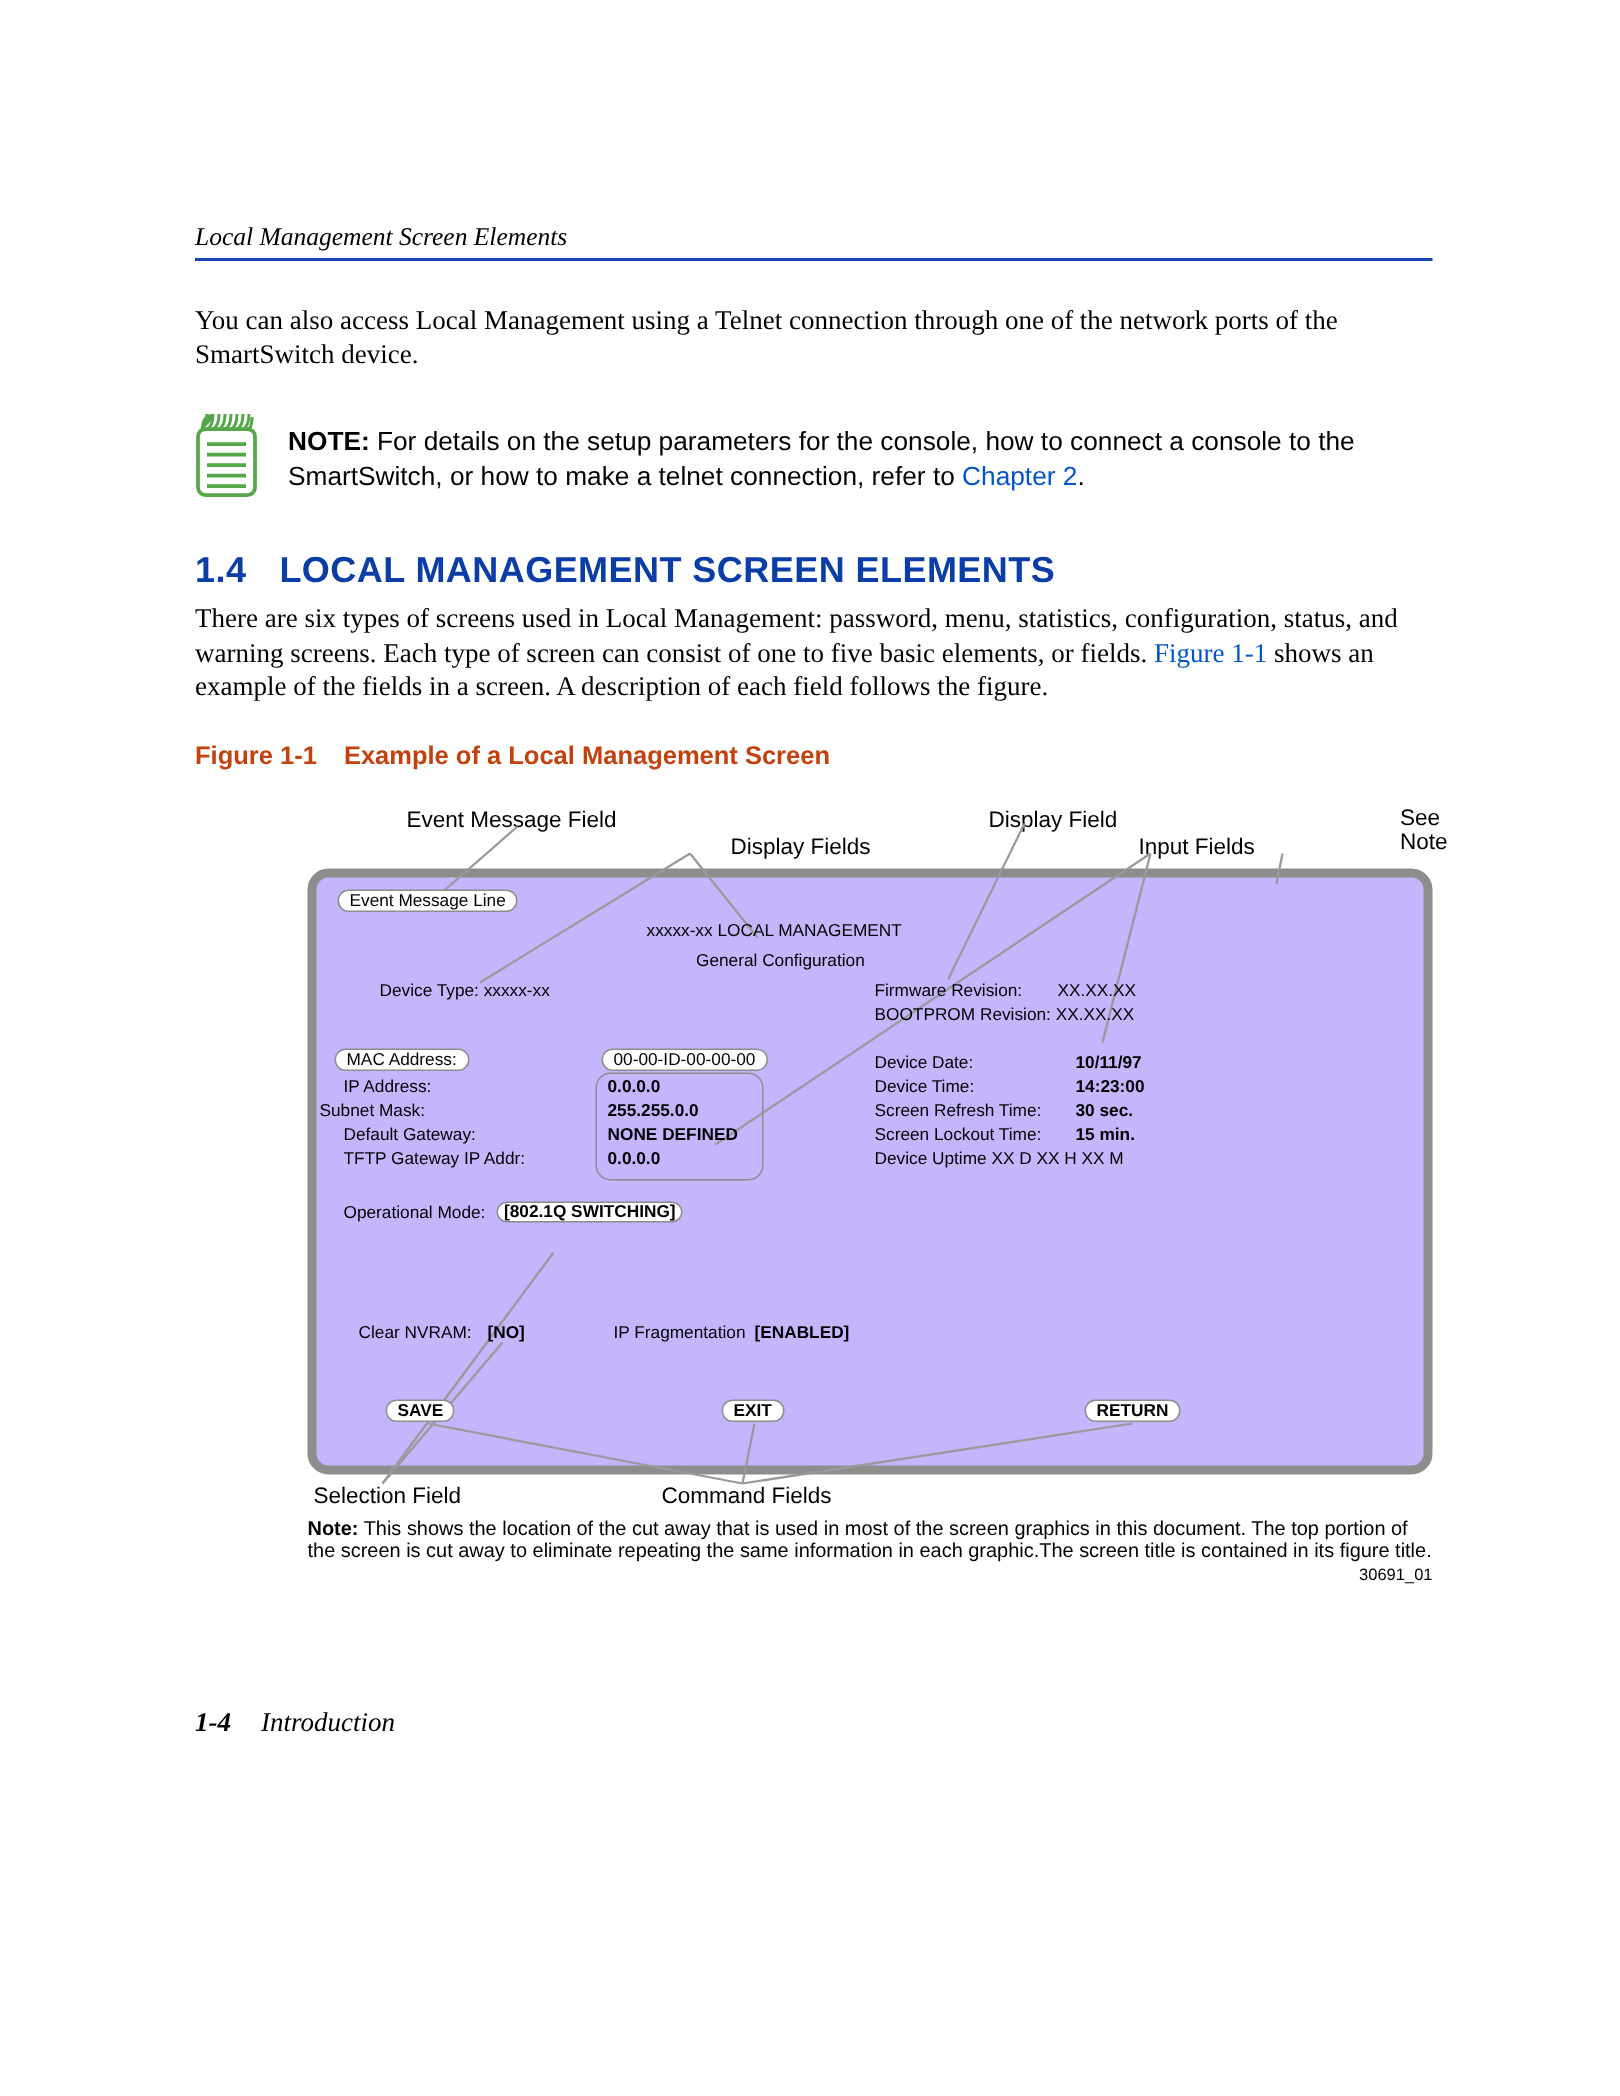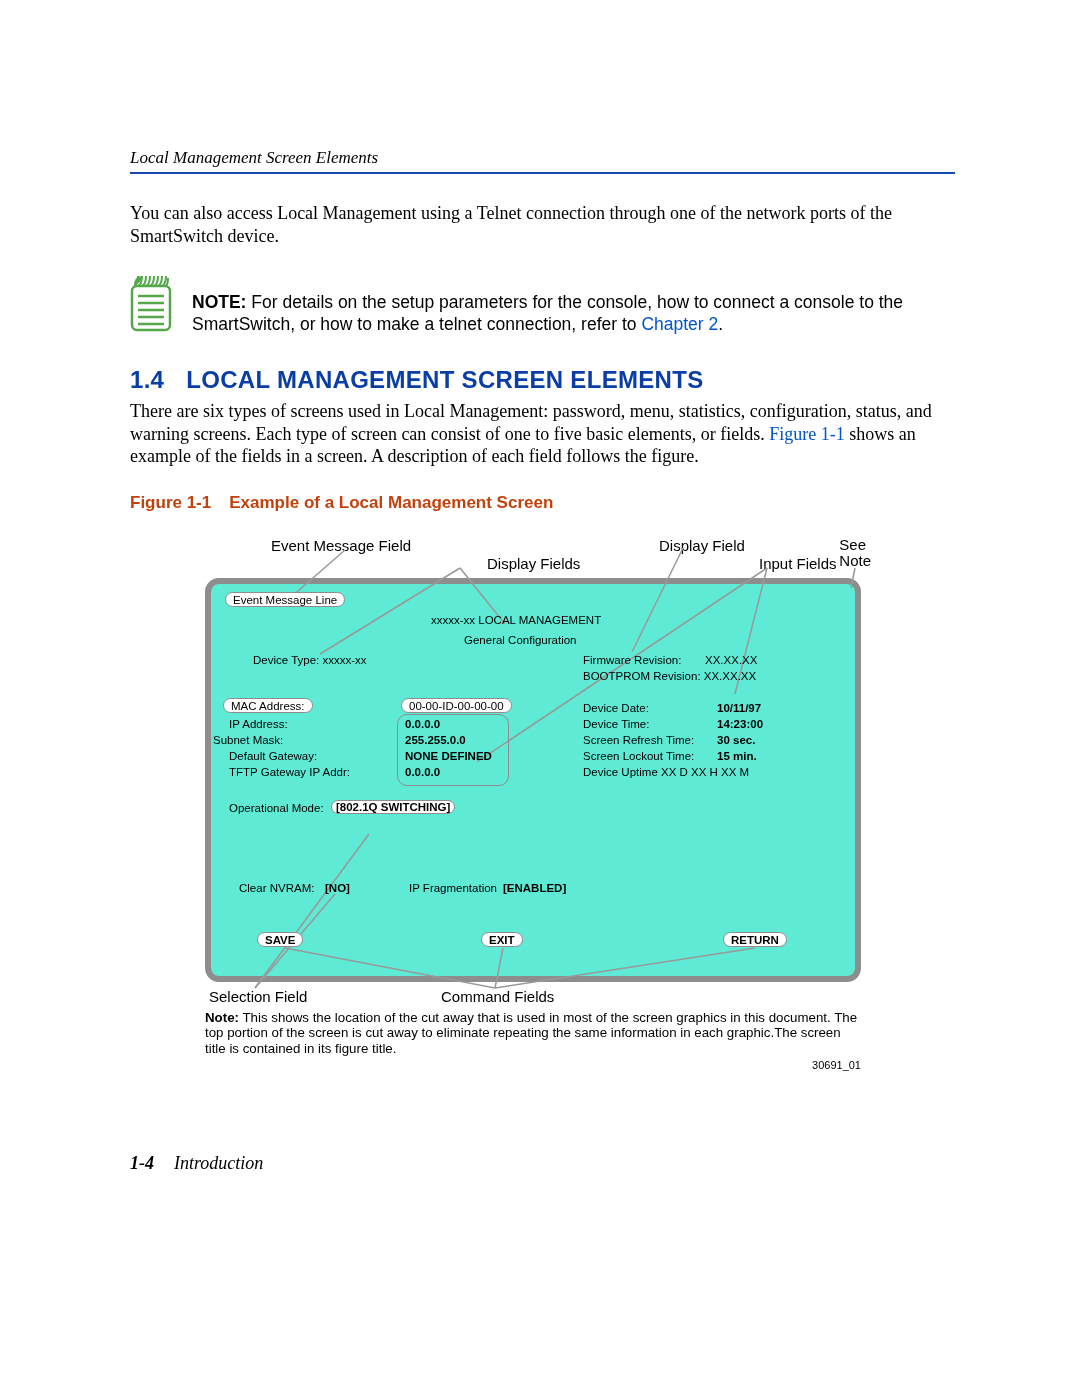--- a/index.html
+++ b/index.html
@@ -23,21 +23,21 @@
     border-top: 2px solid #1447b3;
     margin: 0 0 28px 0;
   }
   .body-text {
     font-size: 18px;
     line-height: 1.25;
     margin: 0 0 25px 0;
   }
   .note-block {
     display: flex;
-    align-items: flex-end;
+    align-items: center;
     gap: 20px;
     margin: 18px 0 30px 0;
   }
   .note-icon {
     flex: 0 0 42px;
   }
   .note-text {
     font-family: Arial, Helvetica, sans-serif;
     font-size: 17.5px;
     line-height: 1.3;
@@ -59,21 +59,21 @@
     font-family: Arial, Helvetica, sans-serif;
     font-weight: bold;
     font-size: 17px;
     margin: 10px 0 24px 0;
   }
   .fig-caption .fnum { margin-right: 18px; }
 
   
   .figure {
     margin-left: 75px;
-    width: 656px;
+    width: 750px;
     font-family: Arial, Helvetica, sans-serif;
     color: #000;
     position: relative;
   }
   .fig-top-labels {
     display: flex;
     font-size: 15px;
   }
   .fig-top-labels > div { white-space: nowrap; }
   .ftl-eml { width: 196px; padding-left: 66px; }
@@ -82,21 +82,21 @@
   .ftl-if  { width: 78px; padding-left: 0; padding-top: 18px;}
   .ftl-see { position:absolute; right:-10px; top:0; text-align:left; font-size:15px; line-height:1.1;}
 
   .screen-outer {
     margin-top: 6px;
     border: 6px solid #8d8d8d;
     border-radius: 14px;
     padding: 10px 14px 8px 14px;
     position: relative;
     height: 374px;
-    background: #5eead4;
+    background: #c4b5fd;
   }
   .sm {
     font-family: Arial, Helvetica, sans-serif;
     font-size: 11.5px;
     position: absolute;
   }
   .pill {
     border: 1.5px solid #8d8d8d;
     border-radius: 8px;
     padding: 1px 7px 0px 7px;

